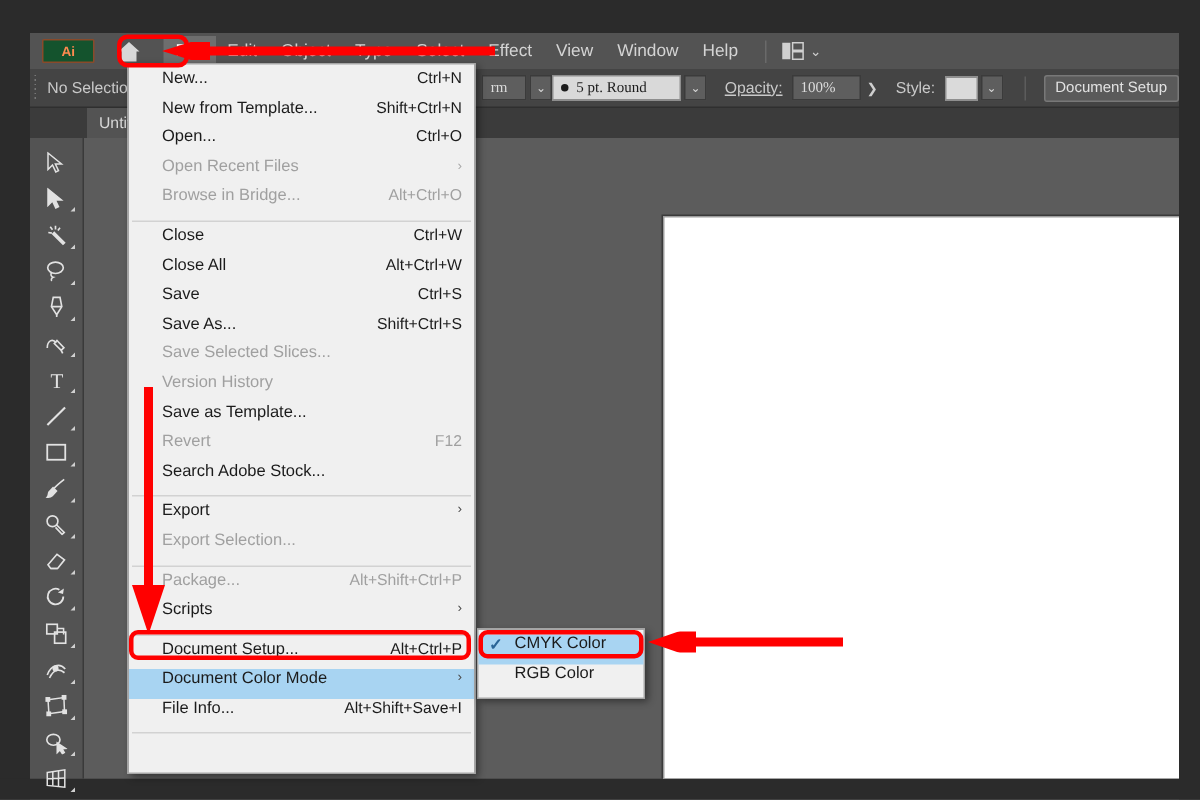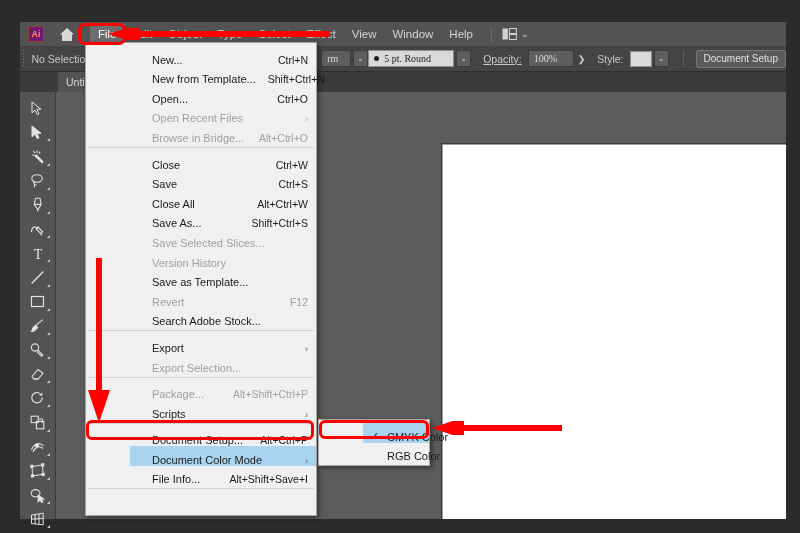--- a/index.html
+++ b/index.html
@@ -25,22 +25,22 @@
   .frame-bottom{ position:absolute; left:0; top:519px; width:800px; height:14px; background:#2b2b2b; }
   .frame-right { position:absolute; left:786px; top:0; width:14px; height:533px; background:#2b2b2b; }
 
   
   .menubar {
     position:absolute; left:20px; top:22px; width:766px; height:24px;
     background:#535353;
     display:flex; align-items:center;
   }
   .ai-logo {
-    width:16px; height:16px; margin-left:8px;
-    background:#701a75; border:1px solid #8a4a2a;
+    width:35px; height:16px; margin-left:8px;
+    background:#14532d; border:1px solid #8a4a2a;
     color:#ff8a50; font-size:9px; font-weight:bold;
     display:flex; align-items:center; justify-content:center;
     font-family:"Liberation Sans", sans-serif;
     border-radius:1px;
   }
   .home-icon { margin-left:14px; width:18px; height:18px; display:flex; align-items:center; justify-content:center; }
   .menu-items { display:flex; align-items:center; margin-left:14px; height:24px; }
   .menu-item {
     color:#d4d4d4; font-size:11.5px; padding:0 8px; height:20px;
     display:flex; align-items:center; white-space:nowrap;
@@ -132,23 +132,23 @@
 
   
   .dropdown {
     position:absolute; left:85px; top:42px; width:232px;
     background:#f0f0f0; border:1px solid #a6a6a6;
     box-shadow: 2px 2px 5px rgba(0,0,0,.45);
     padding:3px 0 3px 0;
     z-index:40;
   }
   .mi {
-    height:19.6px; display:flex; align-items:flex-end;
+    height:19.6px; display:flex; align-items:flex-start;
     font-size:11px; color:#1b1b1b; padding:0 8px 0 22px;
-    position:relative; white-space:nowrap;margin-left:44px;
+    position:relative; white-space:nowrap;
   }
   .mi .label { flex:1; }
   .mi .accel { color:#1b1b1b; font-size:10.5px; margin-left:12px; }
   .mi.disabled .label, .mi.disabled .accel { color:#a0a0a0; }
   .mi .sub-arrow { font-size:9px; color:#4a4a4a; margin-left:10px; }
   .mi.disabled .sub-arrow { color:#a8a8a8; }
   .mi.highlight { background:#a8d4f2; }
   .mi .check { position:absolute; left:7px; color:#2a6496; font-size:11px; font-weight:bold; }
   .mi-sep { height:1px; background:#d2d2d2; margin:3px 2px; }
 
@@ -391,26 +391,26 @@
       <div class="mi disabled">
         <span class="label">Browse in Bridge...</span>
         <span class="accel">Alt+Ctrl+O</span>
       </div>
       <div class="mi-sep"></div>
       <div class="mi">
         <span class="label">Close</span>
         <span class="accel">Ctrl+W</span>
       </div>
       <div class="mi">
+        <span class="label">Close All</span>
+        <span class="accel">Alt+Ctrl+W</span>
+      </div>
+      <div class="mi">
         <span class="label">Save</span>
         <span class="accel">Ctrl+S</span>
-      </div>
-      <div class="mi">
-        <span class="label">Close All</span>
-        <span class="accel">Alt+Ctrl+W</span>
       </div>
       <div class="mi">
         <span class="label">Save As...</span>
         <span class="accel">Shift+Ctrl+S</span>
       </div>
       <div class="mi disabled">
         <span class="label">Save Selected Slices...</span>
       </div>
       <div class="mi disabled">
         <span class="label">Version History</span>

